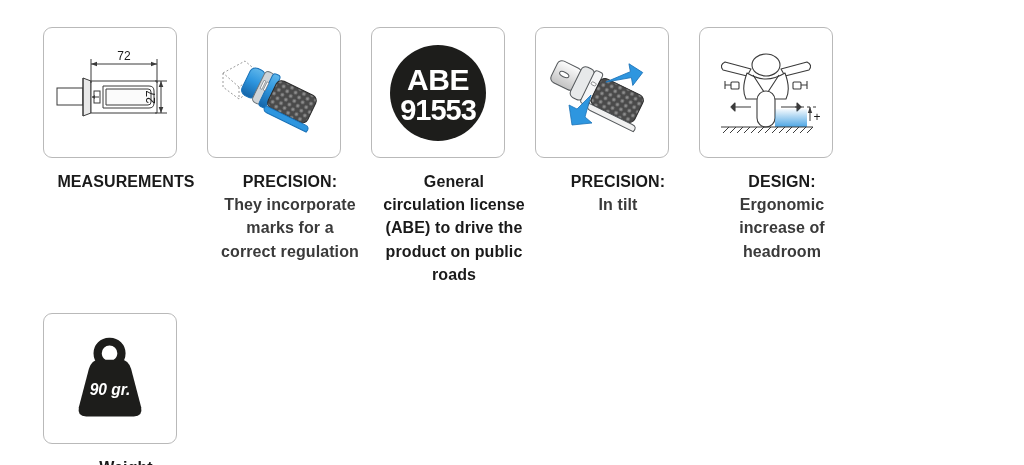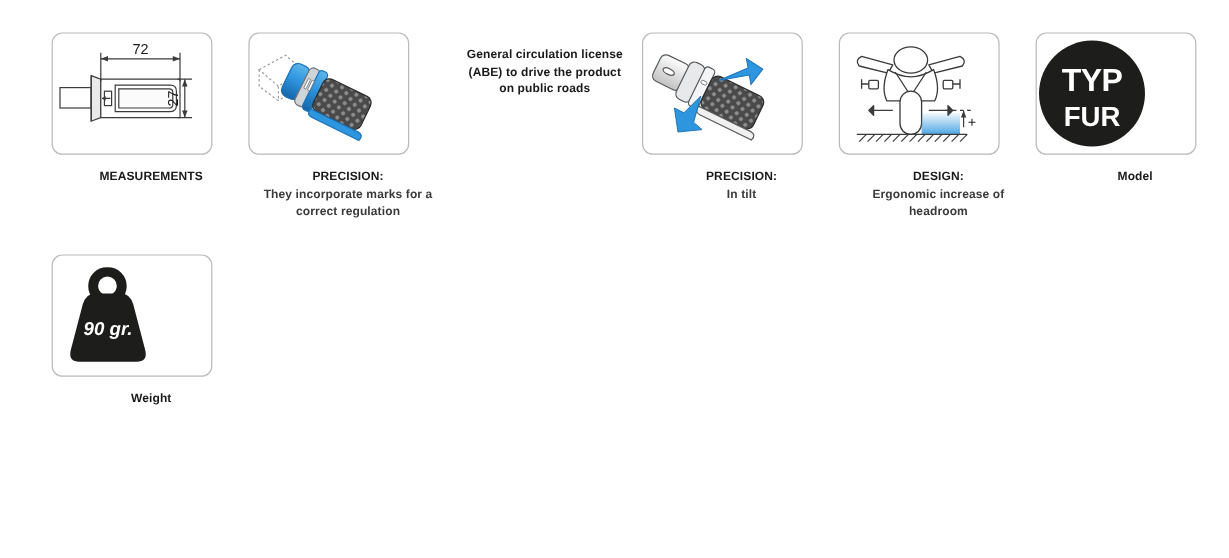--- a/index.html
+++ b/index.html
@@ -34,35 +34,36 @@
   .feature {
     width: 134px;
     margin-right: 30px;
     display: flex;
     flex-direction: column;
     align-items: center;
   }
 
   .card {
     width: 134px;
-    height: 102px;
+    height: 131px;
     box-sizing: border-box;
     border: 1px solid #b9b9b9;
     border-radius: 9px;
     background: #ffffff;
     display: flex;
     align-items: center;
+    justify-content: center;
     overflow: hidden;
   }
   .card svg { display: block; }
 
   .caption {
     margin-top: 12px;
     text-align: center;
-    font-size: 10px;
+    font-size: 16px;
     line-height: 1.45;
     width: 142px;
     letter-spacing: .1px;
     margin-left: 32px;
   }
   .caption .t { font-weight: 700; }
   .caption .d { font-weight: 700; color: #3a3a3a; }
   .caption.all-bold, .caption.all-bold .d { font-weight: 700; color: #1a1a1a; text-align: center; }
 
   
@@ -159,20 +160,27 @@
           </g>
         </svg>
       </div>
       <div class="caption">
         <span class="t">PRECISION:</span><br>
         <span class="d">They incorporate marks for a correct regulation</span>
       </div>
     </div>
 
     <div class="feature">
+      <div class="card">
+        <svg width="100" height="100" viewBox="0 0 100 100">
+          <circle cx="50" cy="50" r="48" fill="#1d1d1b"></circle>
+          <text class="badge-text" x="50" y="47" text-anchor="middle" font-size="30" letter-spacing="-0.5">ABE</text>
+          <text class="badge-text" x="50" y="77" text-anchor="middle" font-size="29" letter-spacing="-1">91553</text>
+        </svg>
+      </div>
       <div class="caption all-bold">
         <span class="t">General circulation license (ABE) to drive the product on public roads</span>
       </div>
     </div>
 
     <div class="feature">
       <div class="card">
         <svg width="118" height="96" viewBox="0 0 118 96">
           <defs>
             <linearGradient id="greyB" x1="0" y1="0" x2="0" y2="1">
@@ -266,32 +274,20 @@
             <line x1="100" y1="88" x2="106" y2="82"></line>
           </g>
         </svg>
       </div>
       <div class="caption">
         <span class="t">DESIGN:</span><br>
         <span class="d">Ergonomic increase of headroom</span>
       </div>
     </div>
 
-    <div class="feature">
-      <div class="card">
-        <svg width="92" height="92" viewBox="0 0 100 100">
-          <circle cx="50" cy="50" r="48" fill="#1d1d1b"></circle>
-          <text class="badge-text" x="50" y="48" text-anchor="middle" font-size="29" letter-spacing="-0.5">TYP</text>
-          <text class="badge-text" x="50" y="79" text-anchor="middle" font-size="25" letter-spacing="0">FUR</text>
-        </svg>
-      </div>
-      <div class="caption">
-        <span class="t">Model</span>
-      </div>
-    </div>
 
   </div>
 
   <div class="row row-2">
 
 
     <div class="feature">
       <div class="card">
         <svg width="92" height="88" viewBox="0 0 100 96">
           <g fill="#1d1d1b">

